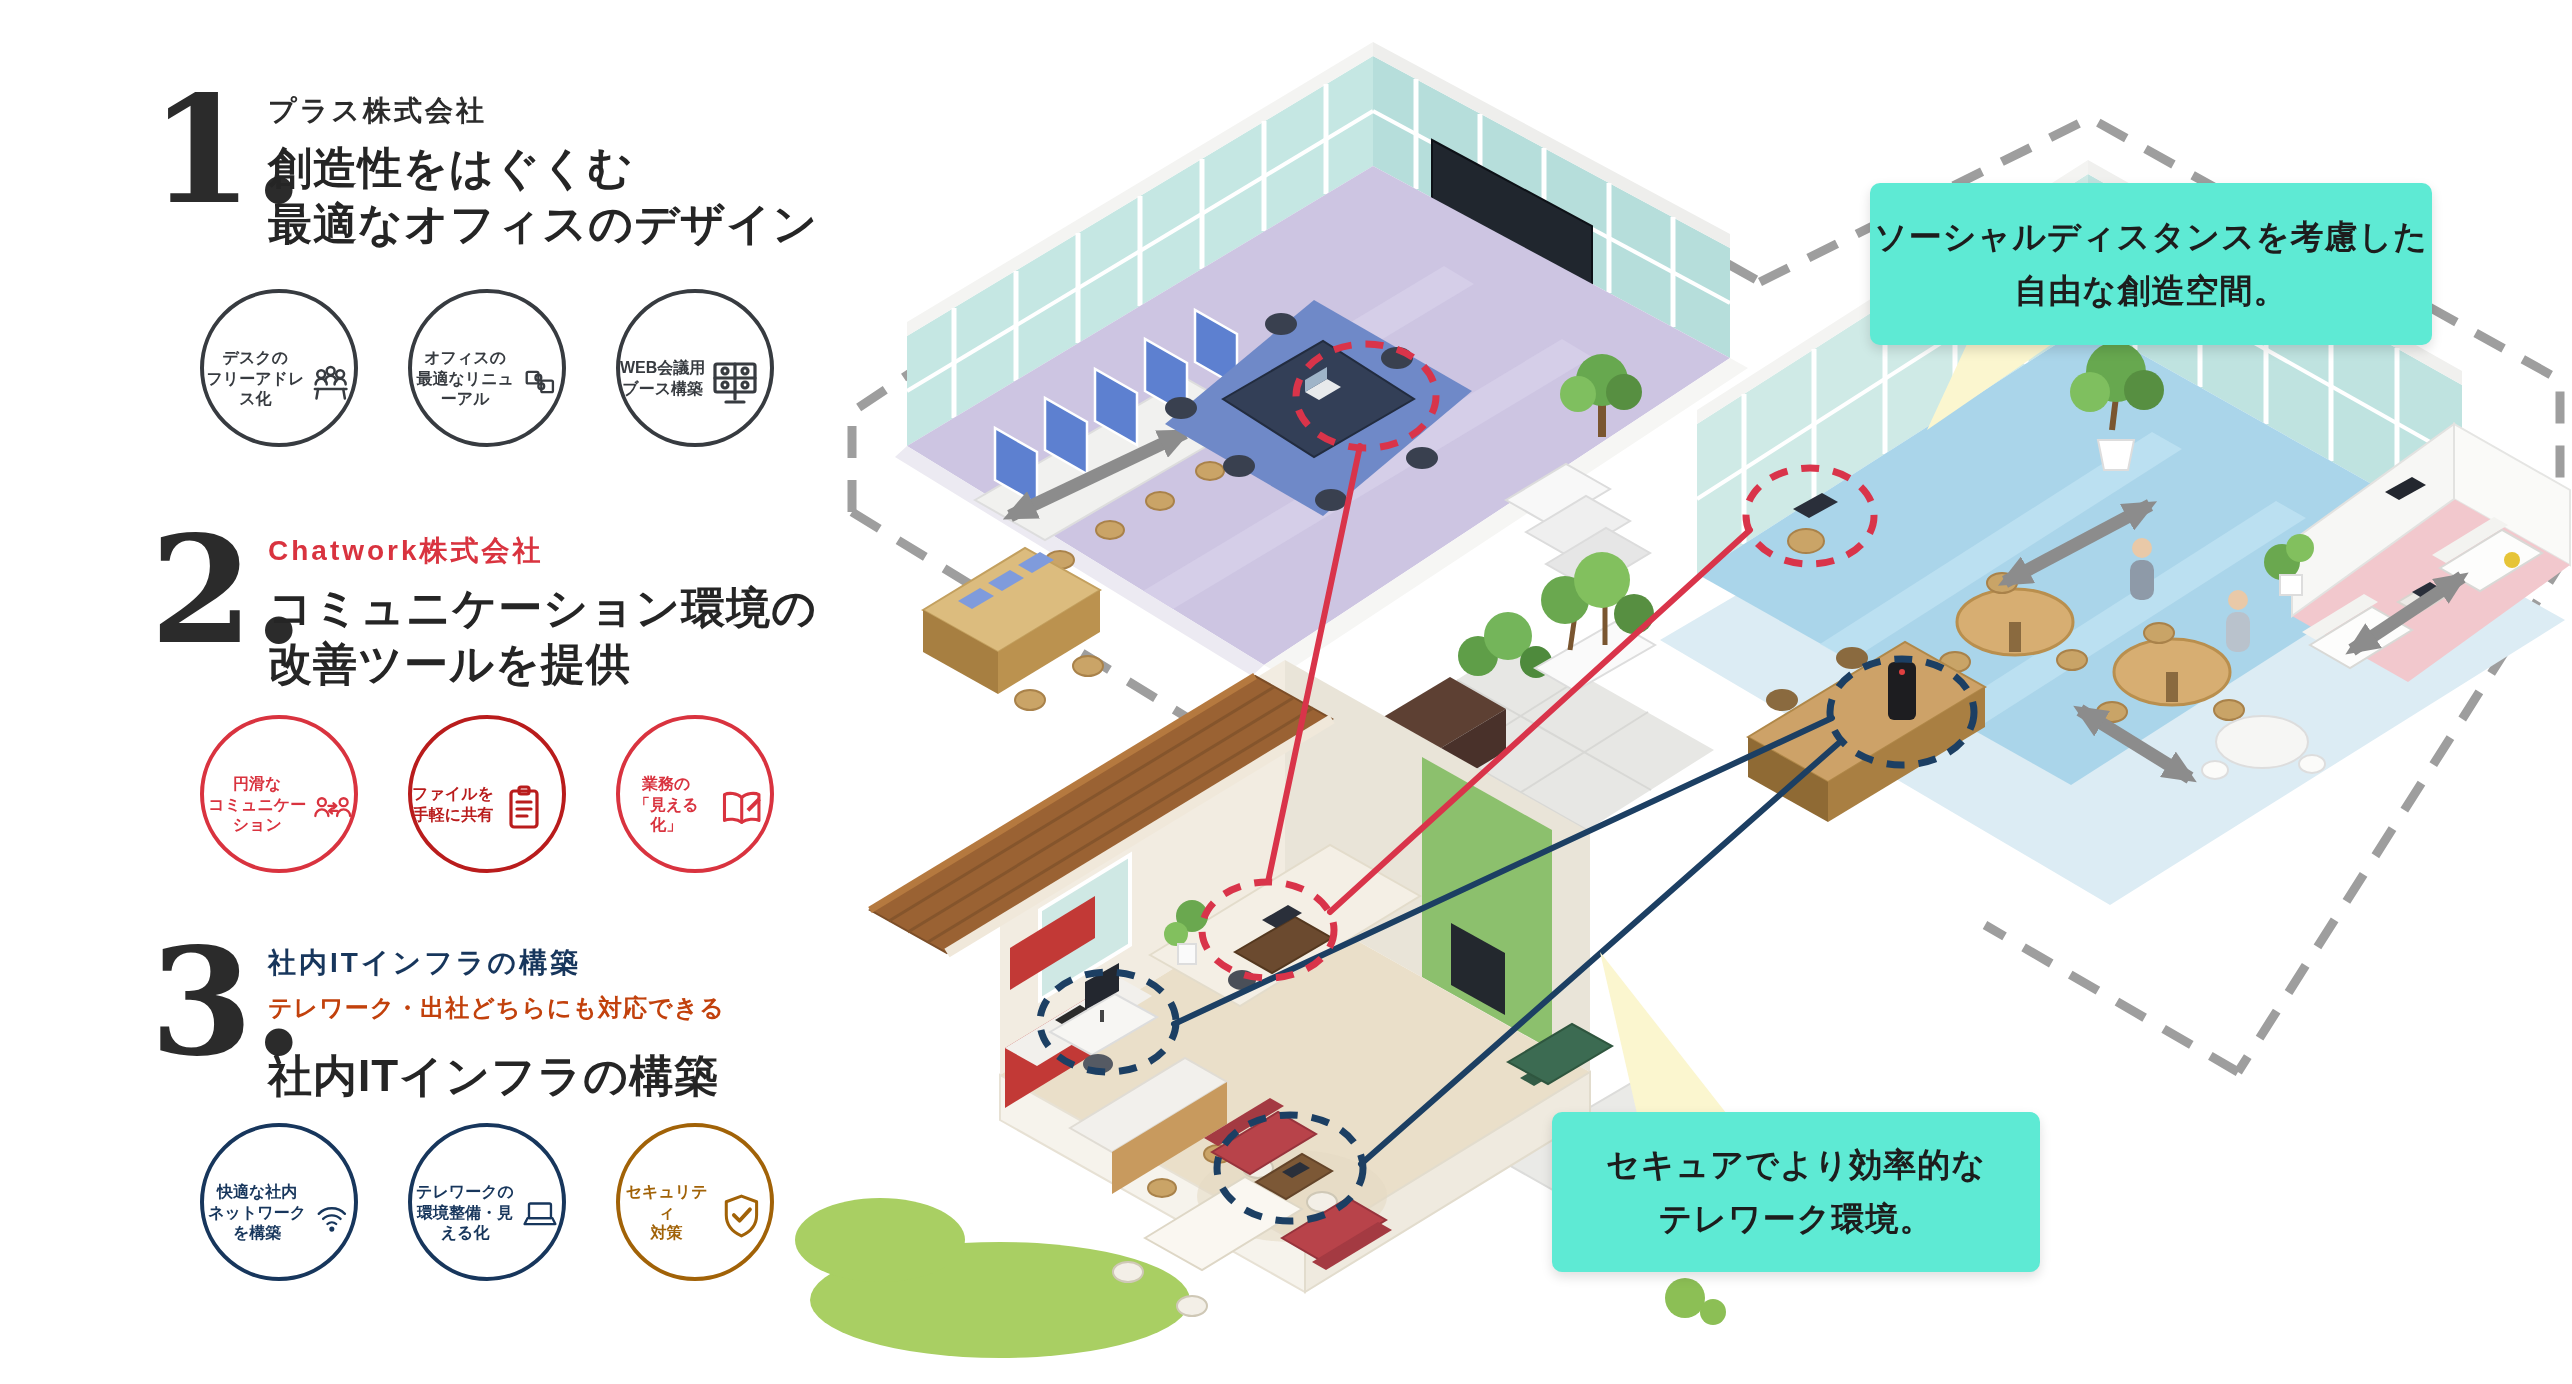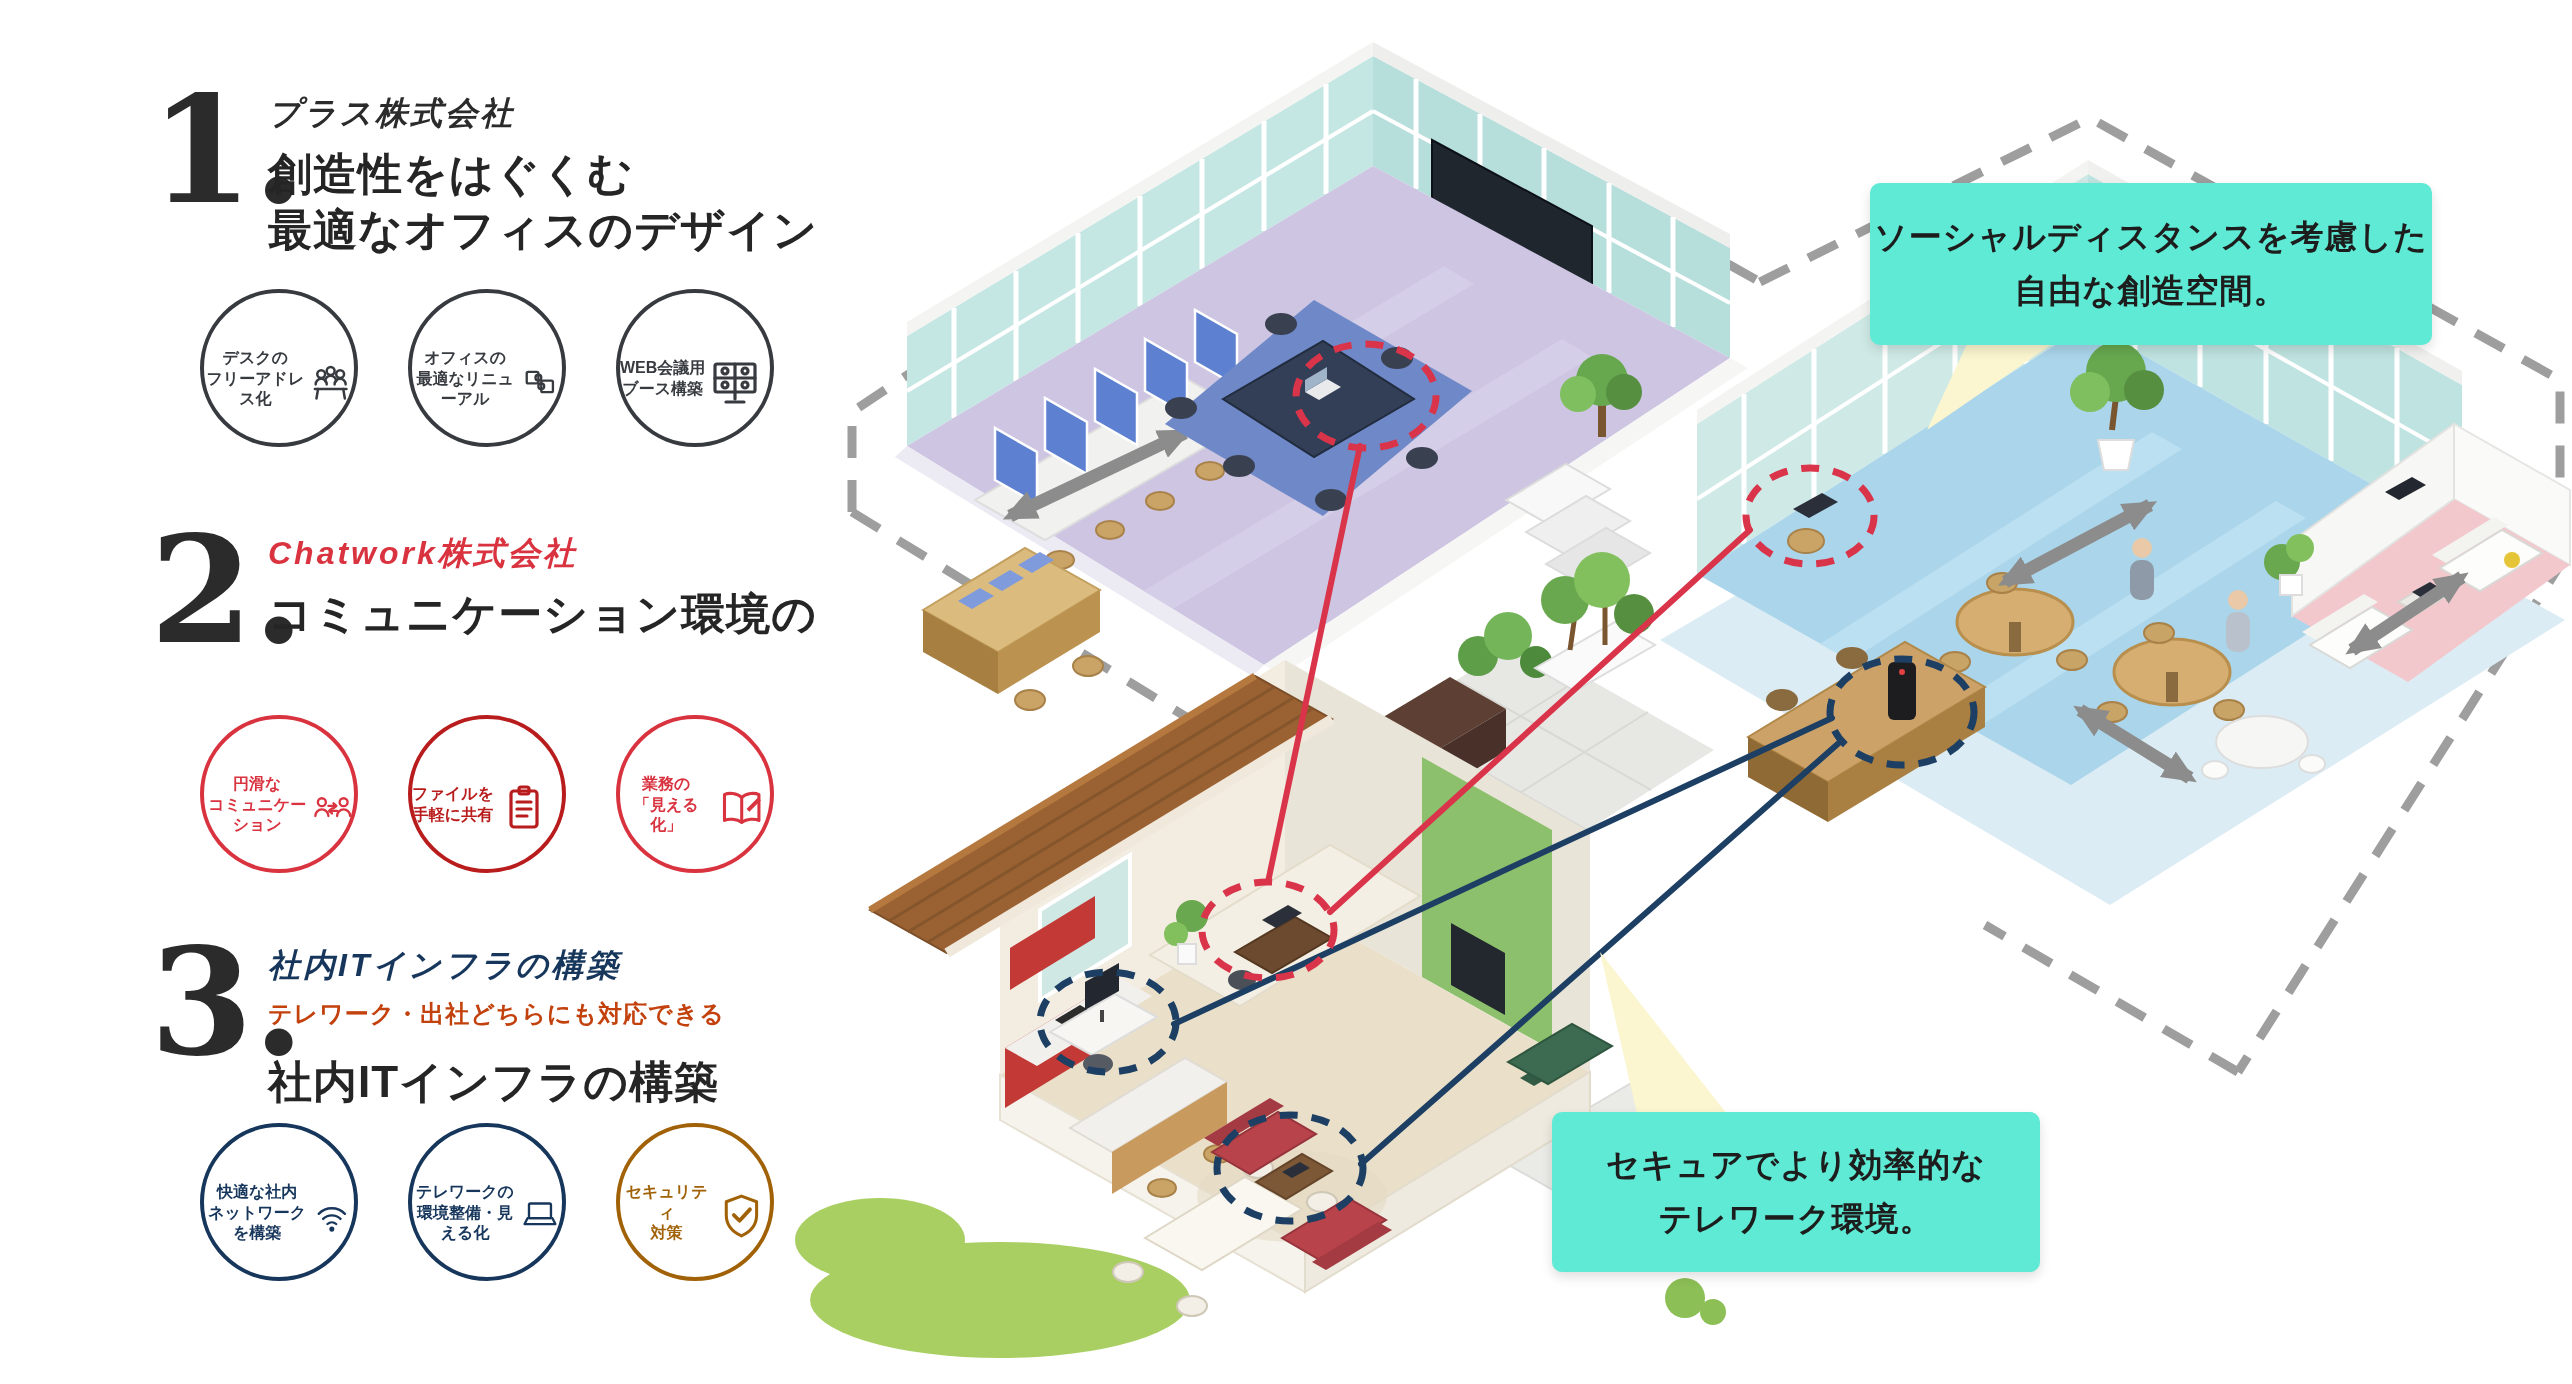--- a/index.html
+++ b/index.html
@@ -4,21 +4,21 @@
 <style>
   html,body{margin:0;padding:0;background:#fff;}
   #canvas{position:relative;width:2572px;height:1384px;background:#fff;overflow:hidden;
           font-family:"Liberation Sans",sans-serif;color:#2b2b2b;}
   .illustration{position:absolute;left:0;top:0;}
   .section{position:absolute;width:740px;}
   .sec-row{display:flex;}
   .sec-number{font-family:"DejaVu Serif",serif;font-weight:700;font-size:148px;line-height:.85;
               color:#2b2b2b;width:118px;flex:0 0 118px;}
   .sec-head{padding-top:4px;}
-  .sec-company{font-size:32px;font-weight:700;letter-spacing:3px;margin-bottom:10px;font-style:italic;}
+  .sec-company{font-size:28px;font-weight:700;letter-spacing:3px;margin-bottom:10px;}
   .sec-sub{font-size:24px;font-weight:700;color:#c2410c;margin-bottom:24px;letter-spacing:1px;}
   .sec-title{font-size:44px;font-weight:700;line-height:1.28;letter-spacing:1px;color:#252525;}
   .badges{position:absolute;display:flex;gap:50px;}
   .badge{width:158px;height:158px;border-radius:50%;border:4px solid currentColor;box-sizing:border-box;
          display:flex;flex-direction:row;align-items:center;padding-top:22px;background:#fff;}
   .badge .lbl{font-size:16px;font-weight:700;line-height:1.3;text-align:center;}
   .badge svg{margin-top:5px;}
   .callout{position:absolute;background:#5eead4;border-radius:10px;display:flex;flex-direction:column;
            justify-content:center;align-items:center;box-shadow:0 5px 12px rgba(0,0,0,.13);}
   .callout-line{font-size:33px;font-weight:700;color:#1d1d1d;line-height:1.65;letter-spacing:1px;}
@@ -420,20 +420,21 @@
     </div>
   </section>
 
   <section class="section" style="left:150px;top:528px">
     <div class="sec-row">
       <div class="sec-number">2.</div>
       <div class="sec-head">
         <div class="sec-company" style="color:#d9333f">Chatwork株式会社</div>
         <div class="sec-title">
           <div>コミュニケーション環境の</div>
+          <div>改善ツールを提供</div>
         </div>
       </div>
     </div>
     <div class="badges" style="left:50px;top:187px">
       <div class="badge" style="color:#d9333f">
         <div class="lbl">
             <div>円滑な</div>
             <div>コミュニケーション</div>
           </div>
         <svg width="60" height="60" viewBox="0 0 60 60" fill="none" stroke="currentColor" stroke-width="3.2" stroke-linecap="round" stroke-linejoin="round">

